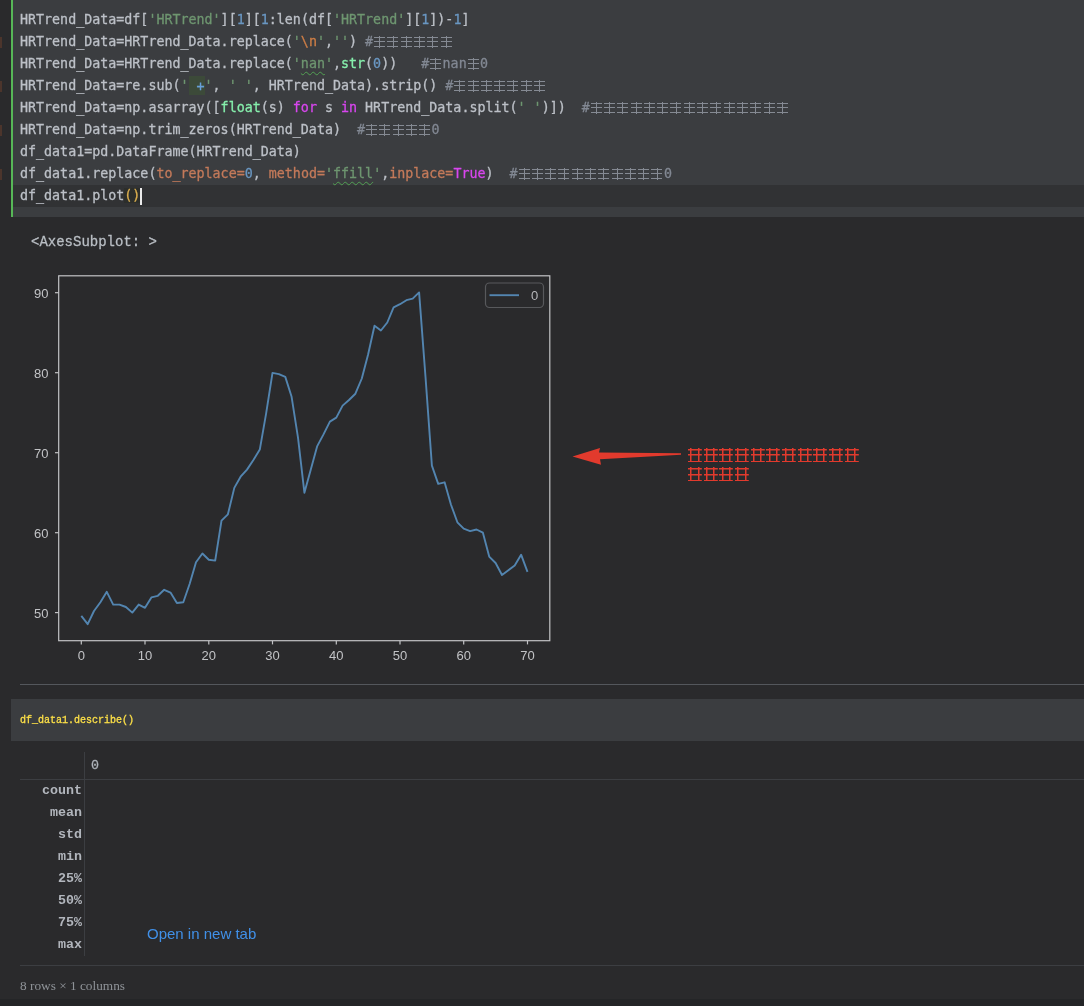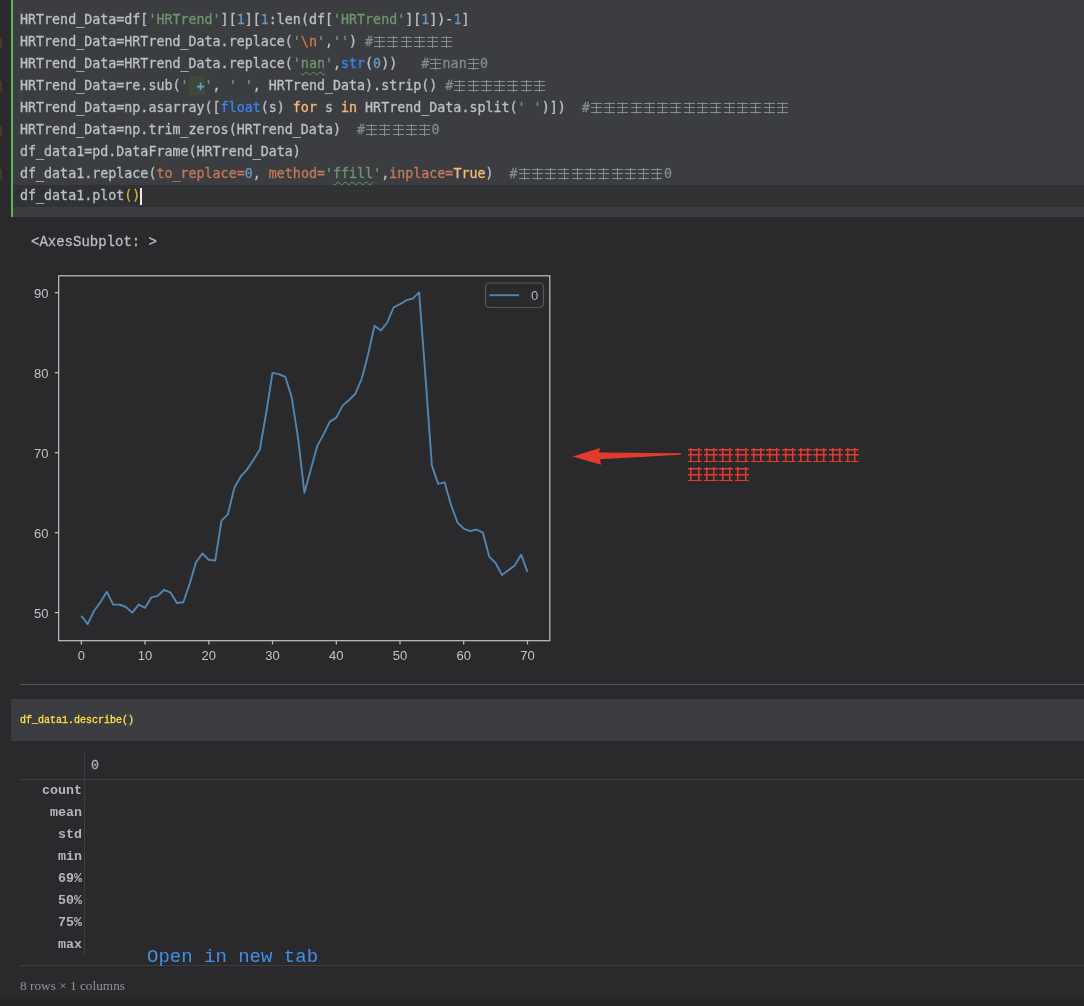--- a/index.html
+++ b/index.html
@@ -2,21 +2,21 @@
 <html><head><meta charset="utf-8"><style>
 *{margin:0;padding:0;box-sizing:border-box}
 html,body{width:1084px;height:1006px;background:#2a2a2c;overflow:hidden}
 #page{position:relative;width:861px;height:1006px;background:#2a2a2c;font-family:"Liberation Mono",monospace}
 .abs{position:absolute}
 #cell1{left:0;top:0;width:1084px;height:217px;background:#3b3d40}
 #curline{left:13px;top:185px;width:1071px;height:22px;background:#313234}
 #gut1{left:0;top:0;width:11px;height:217px;background:#2a2a2c}
 #gbar{left:11px;top:0;width:2.2px;height:217px;background:#57b757}
 #code{left:20px;top:9px;font-size:13.33px;line-height:22px;color:#bcc0c7;white-space:pre;-webkit-text-stroke:0.28px}
-.s{color:#6e9670}.c{color:#828893}.k{color:#fdba74}.n{color:#6a97c2}.b{color:#3b82f6}
+.s{color:#6e9670}.c{color:#828893}.k{color:#d946ef}.n{color:#6a97c2}.b{color:#86efac}
 .a{color:#c47a5a}.e{color:#cd7e46}
 .hl{background:#3c4a39;padding:2.5px 0 2px}.hp{color:#68a0d8}
 .sq{text-decoration:underline wavy #52a053 1px;text-underline-offset:3px}
 .pp{color:#dcaf4e;background:#2c2e2b}
 #cursor{left:140px;top:187.5px;width:1.6px;height:17px;background:#ebebeb}
 .gm{left:0;width:2px;height:11px;background:#4c352c}
 .g{display:inline-block;width:13.3px;height:12px;margin-bottom:-1.5px;background:
 linear-gradient(#858a93,#858a93) no-repeat 6.1px 0/1.2px 100%,
 linear-gradient(#858a93,#858a93) no-repeat 0.9px 1px/11.4px 1.1px,
 linear-gradient(#858a93,#858a93) no-repeat 0.9px 5.6px/11.4px 1.1px,
@@ -31,21 +31,21 @@
 #redtext{left:687px;top:448px;height:15px}
 .hline{left:20px;width:1064px;height:1px;background:#3c3e42}
 #sep1{left:20px;top:684px;width:1064px;height:1px;background:#54575c}
 #cell2{left:11px;top:699px;width:1073px;height:42px;background:#3b3d40}
 #cell2t{left:20px;top:710px;font-size:10px;line-height:22px;color:#fde047;-webkit-text-stroke:0.28px}
 #th0{left:91px;top:755px;font-size:13.33px;line-height:22px;color:#adb2b9;-webkit-text-stroke:0.28px}
 #vline{left:84px;top:752px;width:1px;height:204px;background:#3c3e42}
 #tlab{left:0;top:780px;width:82px;text-align:right;font-size:13.33px;line-height:22px;font-weight:bold;color:#b2b6bd;white-space:pre}
 #tval{left:100px;top:780px;font-size:13.33px;line-height:22px;color:#a9aeb5;white-space:pre;-webkit-text-stroke:0.28px}
 #foot1{left:20px;top:978px;font-family:Liberation Serif, serif;font-size:13.3px;line-height:15px;color:#8f9398}
-#foot2{left:147px;top:950px;font-family:Liberation Mono, monospace;font-size:19px;line-height:15px;color:#4090e8}
+#foot2{left:147px;top:926px;font-family:Liberation Sans, sans-serif;font-size:15px;line-height:15px;color:#4090e8}
 #bstrip{left:0;top:999px;width:1084px;height:7px;background:#242527}
 </style></head>
 <body>
 <div id="page">
 <div id="cell1" class="abs"></div>
 <div id="curline" class="abs"></div>
 <div id="gut1" class="abs"></div>
 <div class="abs gm" style="top:37px"></div>
 <div class="abs gm" style="top:81px"></div>
 <div class="abs gm" style="top:125px"></div>
@@ -104,21 +104,21 @@
 <div id="sep1" class="abs"></div>
 <div id="cell2" class="abs"></div>
 <div id="cell2t" class="abs">df_data1.describe()</div>
 <div id="th0" class="abs">0</div>
 <div id="vline" class="abs"></div>
 <div class="abs hline" style="top:779px"></div>
 <div id="tlab" class="abs">count
 mean
 std
 min
-69%
+25%
 50%
 75%
 max</div>
 <div class="abs hline" style="top:965px"></div>
 <div id="foot1" class="abs">8 rows × 1 columns</div>
 <div id="foot2" class="abs">Open in new tab</div>
 <div id="bstrip" class="abs"></div>
 </div>
 
 </body></html>

